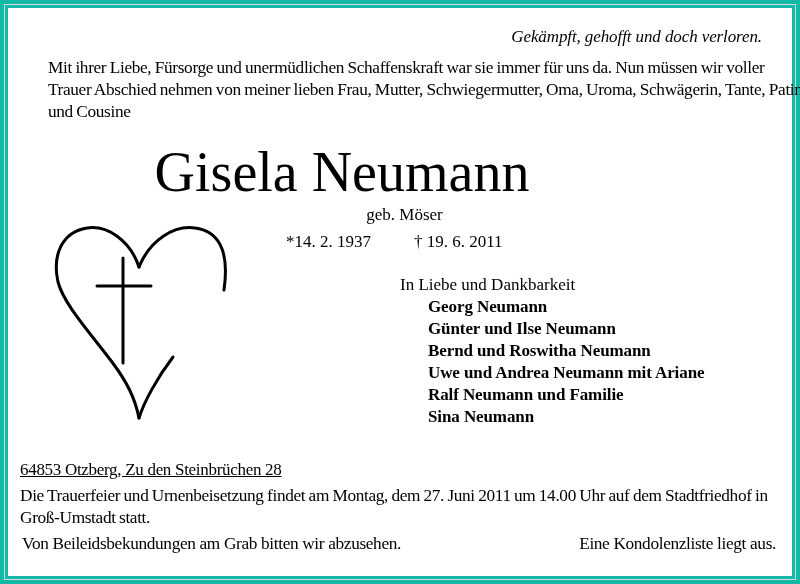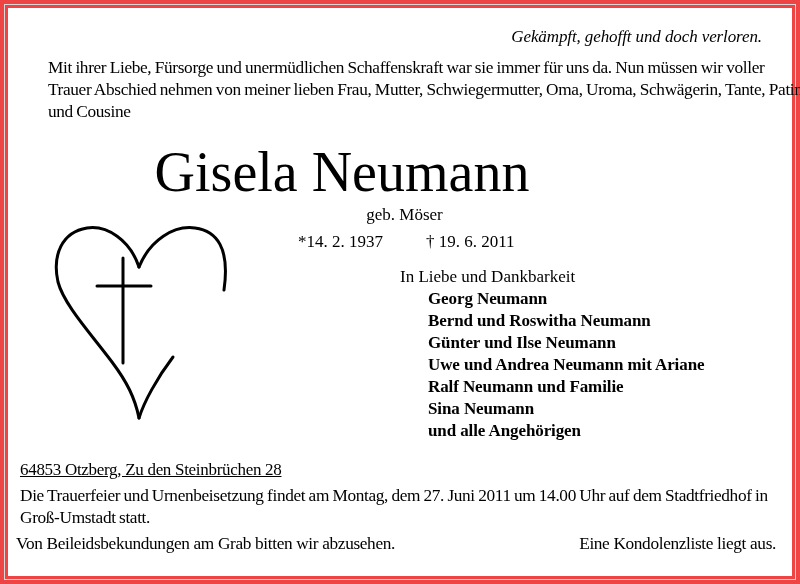--- a/index.html
+++ b/index.html
@@ -4,21 +4,21 @@
   <style>
     html, body { margin: 0; padding: 0; }
     body {
       width: 800px; height: 584px; overflow: hidden;
       background: #000;
       font-family: "Liberation Serif", "DejaVu Serif", serif;
       color: #000;
     }
     .frame-outer {
       position: absolute; left: 0; top: 0; width: 800px; height: 584px;
-      background: #ef4444;
+      background: #14b8a6;
     }
     .frame-line {
       position: absolute; left: 4px; top: 4px; right: 4px; bottom: 4px;
       border: 1px solid #d8d8d8;
     }
     .page {
       position: absolute; left: 8px; top: 8px; width: 784px; height: 568px;
       background: #fff;
     }
     .abs { position: absolute; white-space: nowrap; }
@@ -37,36 +37,36 @@
     }
     .name {
       left: 0; width: 668px; top: 132px; text-align: center;
       font-size: 56px; line-height: 64px;
       letter-spacing: 0px;
     }
     .maiden {
       left: 0; width: 793px; top: 197px; text-align: center;
       font-size: 17px;
     }
-    .dates { top: 224px; font-size: 17px; margin-left: 12px; }
+    .dates { top: 224px; font-size: 17px; }
     .born { left: 278px; }
     .died { left: 406px; }
     .heart { left: 44px; top: 212px; }
     .family {
       left: 392px; top: 258px;
       font-size: 17px; line-height: 22px;
     }
-    .family .thanks { font-weight: normal; }
+    .family .thanks { font-weight: normal; margin-top: 8px; }
     .family .member { font-weight: bold; letter-spacing: -0.1px; margin-left: 28px; }
     .address { left: 12px; top: 452px; font-size: 17px; letter-spacing: -0.3px; text-decoration: underline; }
     .ceremony {
       left: 12px; top: 477px; width: 770px; white-space: normal;
       font-size: 17.3px; line-height: 22px; letter-spacing: -0.35px; word-spacing: -0.6px;
     }
-    .note-left { left: 8px; top: 526px; font-size: 17.3px; letter-spacing: -0.35px; }
+    .note-left { left: 14px; top: 526px; font-size: 17.3px; letter-spacing: -0.35px; }
     .note-right { right: 16px; top: 526px; font-size: 17.3px; letter-spacing: -0.35px; }
   </style>
 </head>
 <body>
 
 <div class="frame-outer">
   <div class="frame-line"></div>
   <div class="page">
 
     <div class="abs motto">Gekämpft, gehofft und doch verloren.</div>
@@ -92,26 +92,25 @@
 
           <path d="M71 38 L71 143"></path>
           <path d="M45 66 L99 66"></path>
         </g>
       </svg>
     </div>
 
     <div class="abs family">
       <div class="thanks">In Liebe und Dankbarkeit</div>
       <div class="member">Georg Neumann</div>
+      <div class="member">Günter und Ilse Neumann</div>
       <div class="member">Bernd und Roswitha Neumann</div>
-      <div class="member">Günter und Ilse Neumann</div>
       <div class="member">Uwe und Andrea Neumann mit Ariane</div>
       <div class="member">Ralf Neumann und Familie</div>
       <div class="member">Sina Neumann</div>
-      <div class="member">und alle Angehörigen</div>
     </div>
 
     <div class="abs address">64853 Otzberg, Zu den Steinbrüchen 28</div>
 
     <div class="abs ceremony">Die Trauerfeier und Urnenbeisetzung findet am Montag, dem 27. Juni 2011 um 14.00 Uhr auf dem Stadtfriedhof in Groß-Umstadt statt.</div>
 
     <div class="abs note-left">Von Beileidsbekundungen am Grab bitten wir abzusehen.</div>
     <div class="abs note-right">Eine Kondolenzliste liegt aus.</div>
 
   </div>

